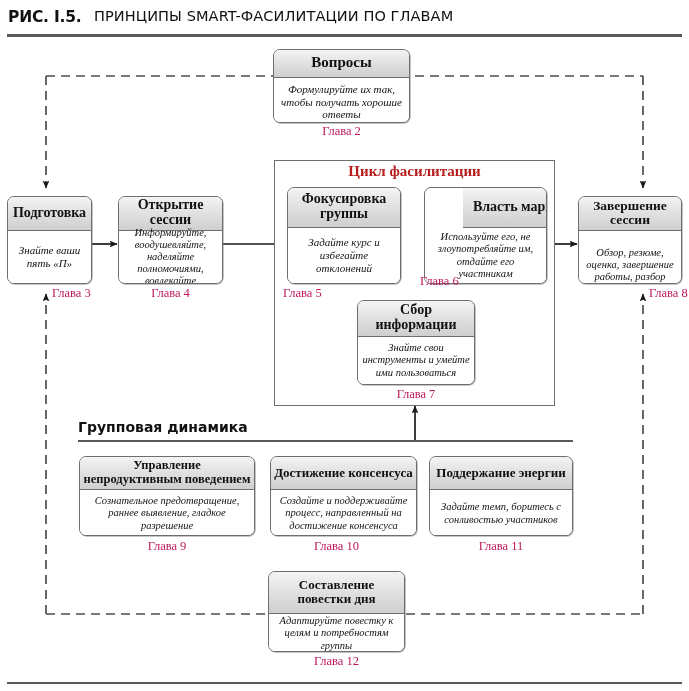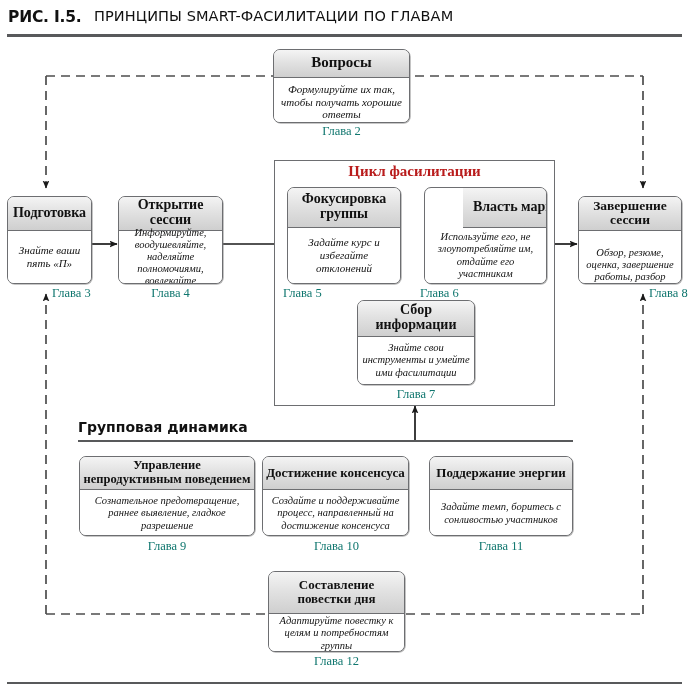--- a/index.html
+++ b/index.html
@@ -40,21 +40,21 @@
     display:flex;align-items:center;justify-content:center;
     text-align:center;font-weight:bold;color:#111;line-height:1.06;
     padding:1px 3px 2px;
   }
   .node .bd{
     box-sizing:border-box;width:100%;background:#fff;
     display:flex;align-items:center;justify-content:center;
     text-align:center;font-style:italic;color:#111;line-height:1.16;
     padding:2px 4px;
   }
-  .cap{position:absolute;text-align:center;font-size:12.5px;color:#0f766e;
+  .cap{position:absolute;text-align:center;font-size:12.5px;color:#be185d;
        font-family:"Liberation Serif",serif;white-space:nowrap;}
 
   
   .cycle-box{position:absolute;left:274px;top:160px;width:281px;height:246px;
     box-sizing:border-box;border:1.8px solid #6d6e71;background:#fff;}
   .cycle-title{position:absolute;left:274px;top:163px;width:281px;
     text-align:center;font-weight:bold;font-size:15px;color:#b91c1c;
     font-family:"Liberation Serif",serif;}
 
   
@@ -129,44 +129,44 @@
   <div class="node" style="left:287px;top:187px;width:114px;height:97px;">
     <div class="hd" style="height:40px;font-size:14px;">Фокусировка группы</div>
     <div class="bd" style="height:55px;font-size:11px;">Задайте курс и избегайте отклонений</div>
   </div>
   <div class="cap" style="left:283px;top:286px;width:80px;text-align:left;">Глава 5</div>
 
   <div class="node" style="left:424px;top:187px;width:123px;height:97px;">
     <div class="hd" style="height:40px;font-size:14px;margin-left:38px;">Власть маркера</div>
     <div class="bd" style="height:55px;font-size:10.5px;">Используйте его, не злоупотребляйте им, отдайте его участникам</div>
   </div>
-  <div class="cap" style="left:420px;top:286px;width:80px;text-align:left;">Глава 6</div>
+  <div class="cap" style="left:420px;top:274px;width:80px;text-align:left;">Глава 6</div>
 
   <div class="node" style="left:357px;top:300px;width:118px;height:85px;">
     <div class="hd" style="height:36px;font-size:14px;">Сбор информации</div>
-    <div class="bd" style="height:47px;font-size:10.5px;">Знайте свои инструменты и умейте ими фасилитации</div>
+    <div class="bd" style="height:47px;font-size:10.5px;">Знайте свои инструменты и умейте ими пользоваться</div>
   </div>
   <div class="cap" style="left:357px;top:387px;width:118px;">Глава 7</div>
 
   <div class="node" style="left:578px;top:196px;width:104px;height:88px;">
     <div class="hd" style="height:34px;font-size:13.5px;">Завершение сессии</div>
     <div class="bd" style="height:68px;font-size:10.5px;">Обзор, резюме, оценка, завершение работы, разбор</div>
   </div>
   <div class="cap" style="left:649px;top:286px;width:70px;text-align:left;">Глава 8</div>
 
   <div class="gd-title">Групповая динамика</div>
   <div class="gd-rule"></div>
 
   <div class="node" style="left:79px;top:456px;width:176px;height:80px;">
     <div class="hd" style="height:33px;font-size:12.5px;">Управление непродуктивным поведением</div>
     <div class="bd" style="height:47px;font-size:10.5px;">Сознательное предотвращение, раннее выявление, гладкое разрешение</div>
   </div>
   <div class="cap" style="left:79px;top:539px;width:176px;">Глава 9</div>
 
-  <div class="node" style="left:262px;top:456px;width:147px;height:80px;">
+  <div class="node" style="left:270px;top:456px;width:147px;height:80px;">
     <div class="hd" style="height:33px;font-size:13px;">Достижение консенсуса</div>
     <div class="bd" style="height:47px;font-size:10.5px;">Создайте и поддерживайте процесс, направленный на достижение консенсуса</div>
   </div>
   <div class="cap" style="left:263px;top:539px;width:147px;">Глава 10</div>
 
   <div class="node" style="left:429px;top:456px;width:144px;height:80px;">
     <div class="hd" style="height:33px;font-size:13px;">Поддержание энергии</div>
     <div class="bd" style="height:47px;font-size:10.5px;">Задайте темп, боритесь с сонливостью участников</div>
   </div>
   <div class="cap" style="left:429px;top:539px;width:144px;">Глава 11</div>

